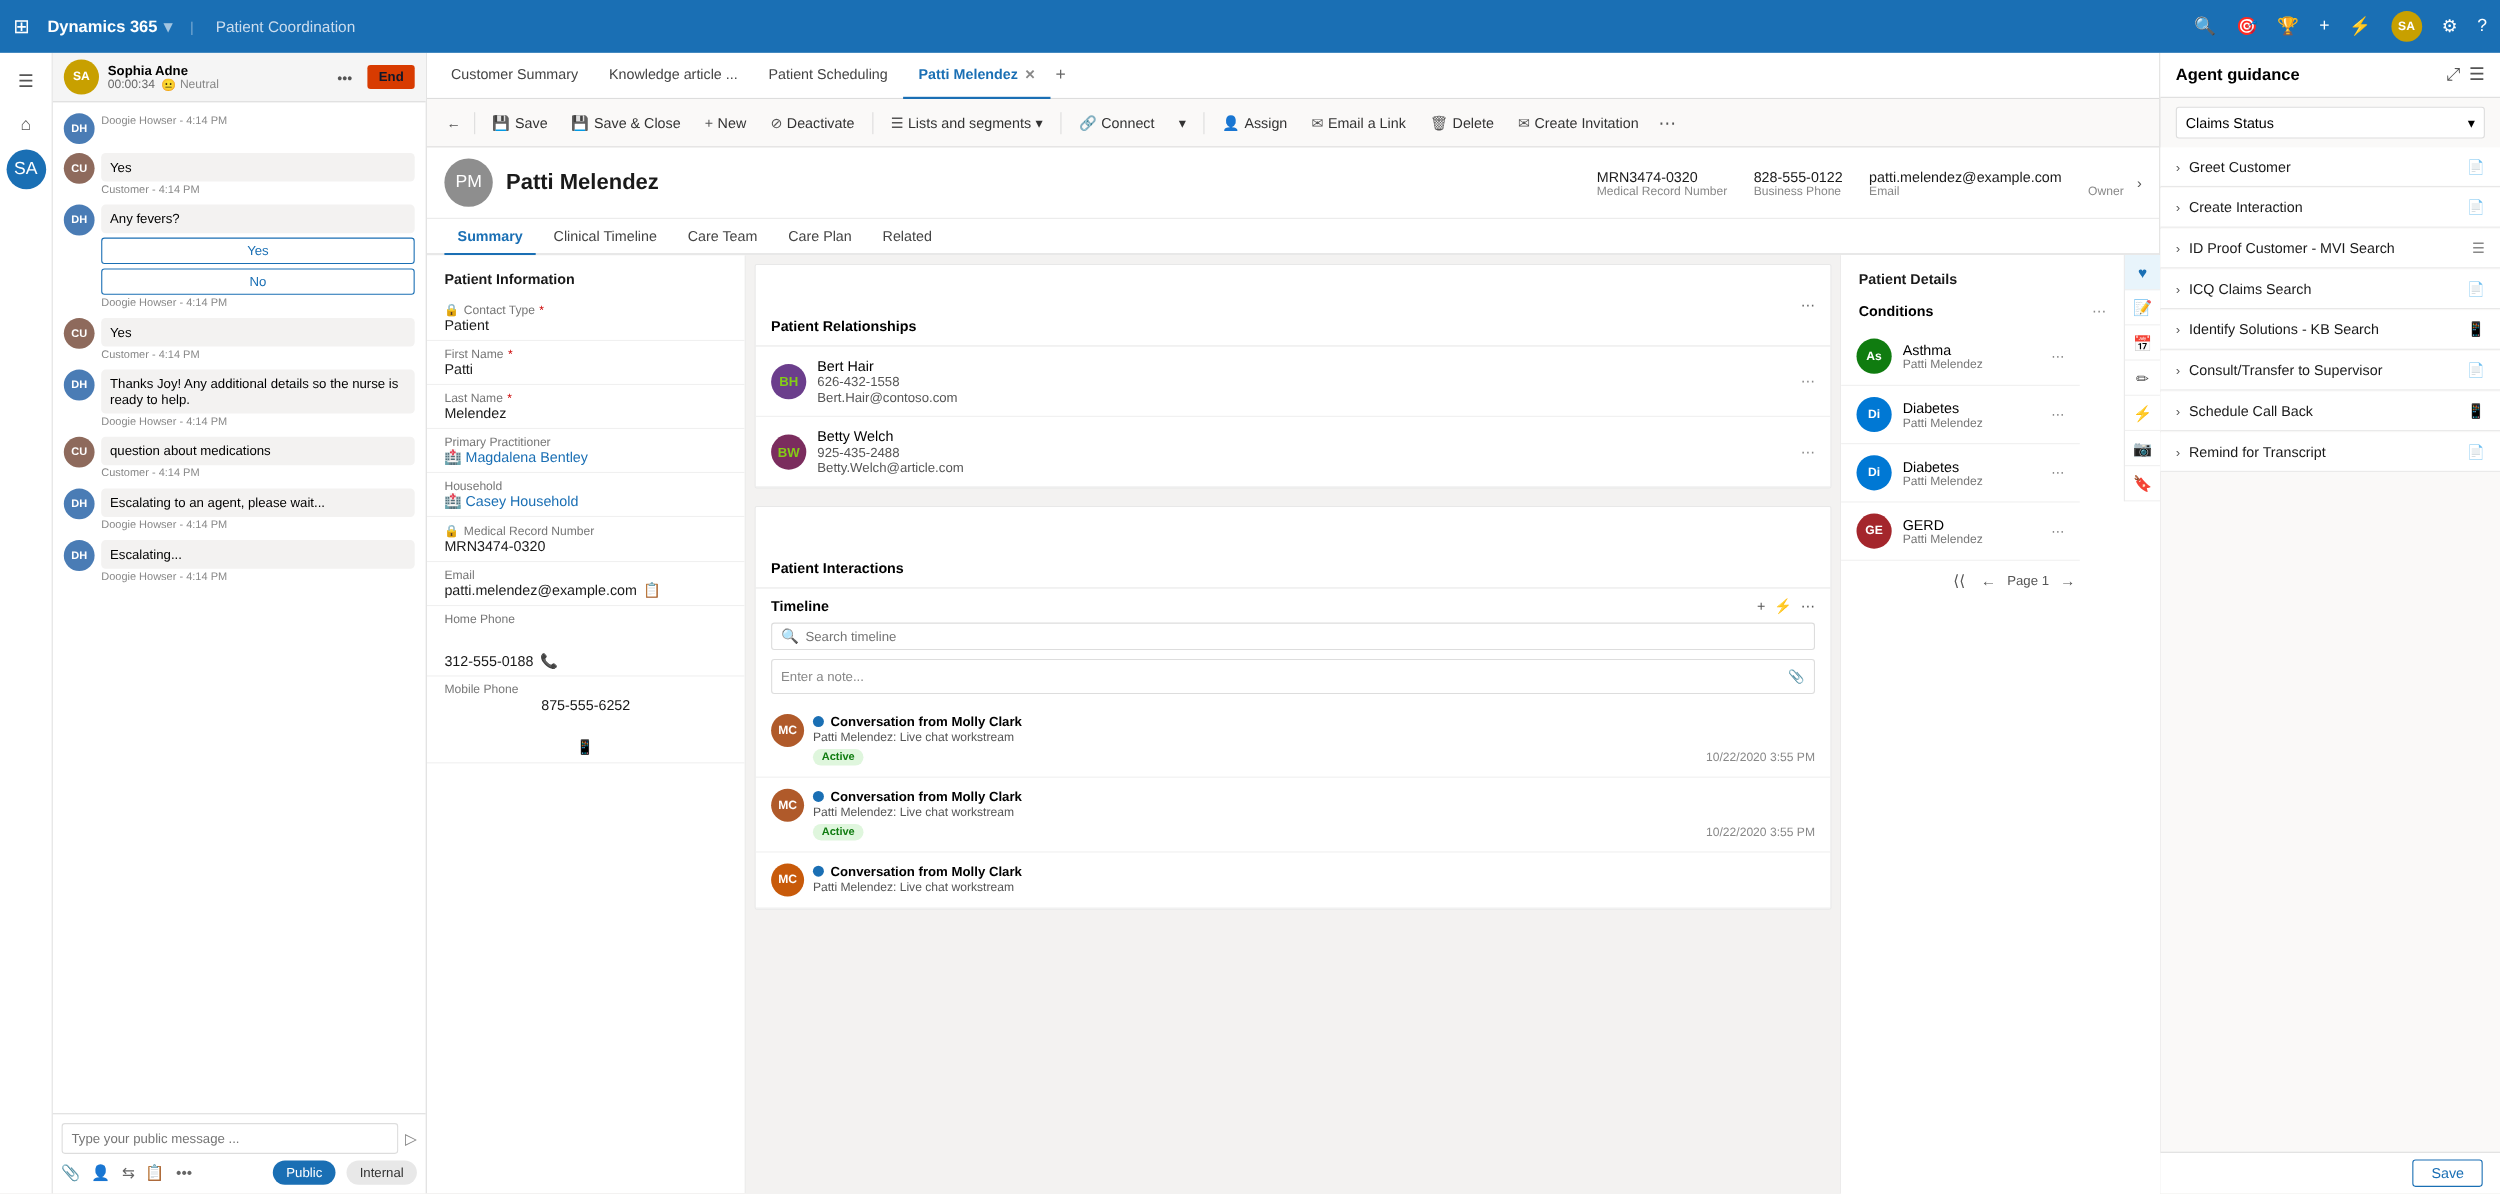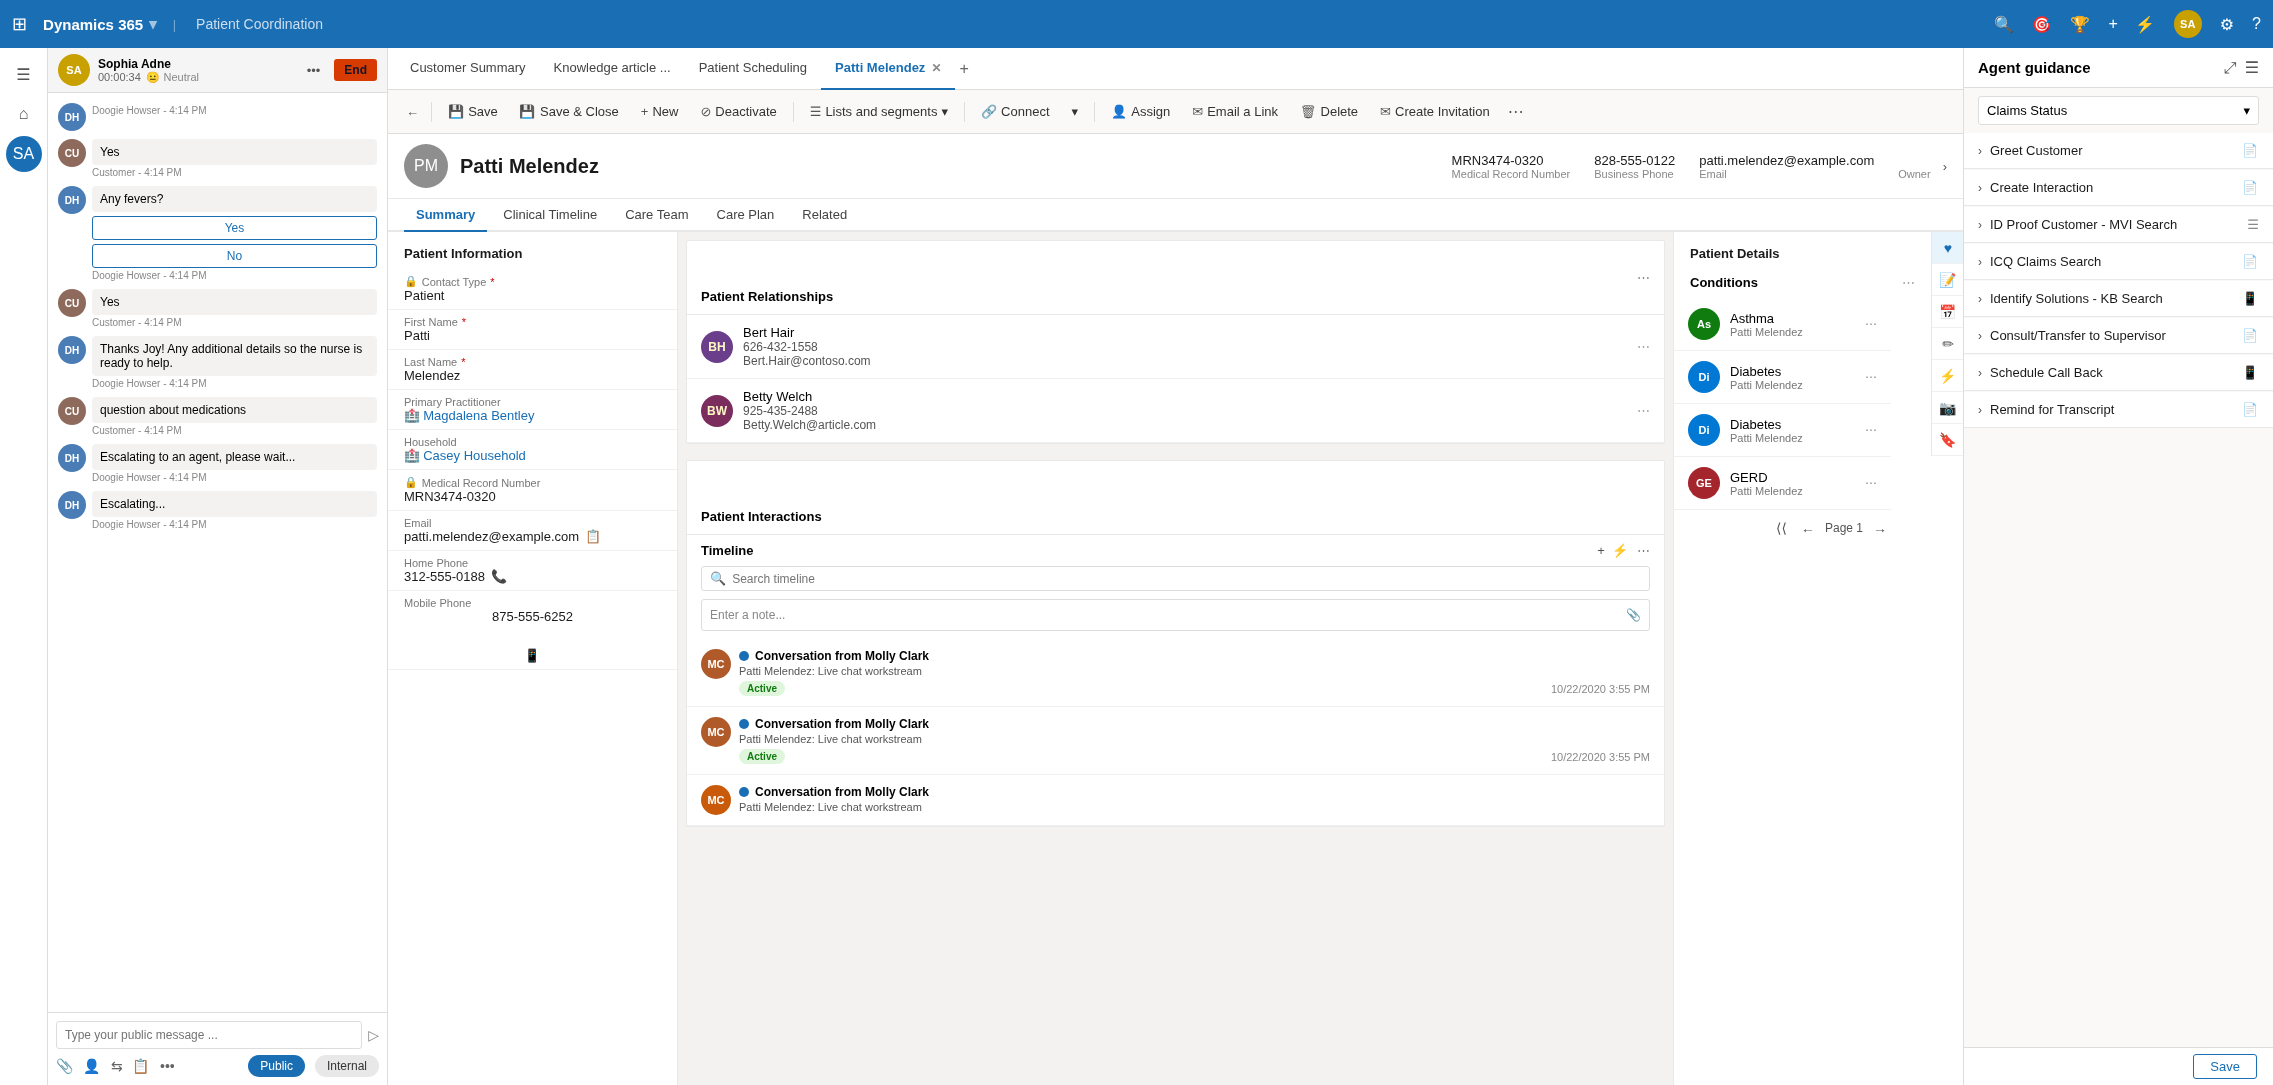--- a/index.html
+++ b/index.html
@@ -165,21 +165,21 @@
       border-bottom: 1px solid #e8e8e8;
     }
     .mid-card-title { font-size: 13px; font-weight: 600; flex: 1; margin-top: 38px; }
     .mid-card-actions { display: flex; gap: 6px; color: #666; }
     .relationship-item {
       display: flex; align-items: center; padding: 10px 14px; gap: 10px;
       border-bottom: 1px solid #f0f0f0;
     }
     .rel-avatar {
       width: 32px; height: 32px; border-radius: 50%;
-      display: flex; align-items: center; justify-content: center; color: #fef9c3; font-size: 12px; font-weight: 600;
+      display: flex; align-items: center; justify-content: center; color: #84cc16; font-size: 12px; font-weight: 600;
     }
     .rel-info { flex: 1; }
     .rel-name { font-size: 13px; font-weight: 500; }
     .rel-phone { font-size: 12px; color: #555; }
     .rel-email { font-size: 12px; color: #555; }
     .timeline-section { }
     .timeline-header { display: flex; align-items: center; padding: 8px 14px; gap: 8px; }
     .timeline-title { font-size: 13px; font-weight: 600; flex: 1; }
     .timeline-search {
       display: flex; align-items: center; border: 1px solid #ddd; border-radius: 3px;
@@ -585,21 +585,21 @@
           </div>
           <div class="info-row">
             <div class="info-label">Email</div>
             <div style="display:flex;align-items:center;gap:6px;">
               <div class="info-value">patti.melendez@example.com</div>
               <span style="color:#888;cursor:pointer;">📋</span>
             </div>
           </div>
           <div class="info-row">
             <div class="info-label">Home Phone</div>
-            <div style="display:flex;align-items:flex-start;gap:6px;">
+            <div style="display:flex;align-items:flex-start;gap:6px;margin-top:24px;">
               <div class="info-value">312-555-0188</div>
               <span style="color:#888;cursor:pointer;">📞</span>
             </div>
           </div>
           <div class="info-row">
             <div class="info-label">Mobile Phone</div>
             <div style="display:flex;align-items:center;gap:24px;flex-direction:column;">
               <div class="info-value">875-555-6252</div>
               <span style="color:#888;cursor:pointer;">📱</span>
             </div>

